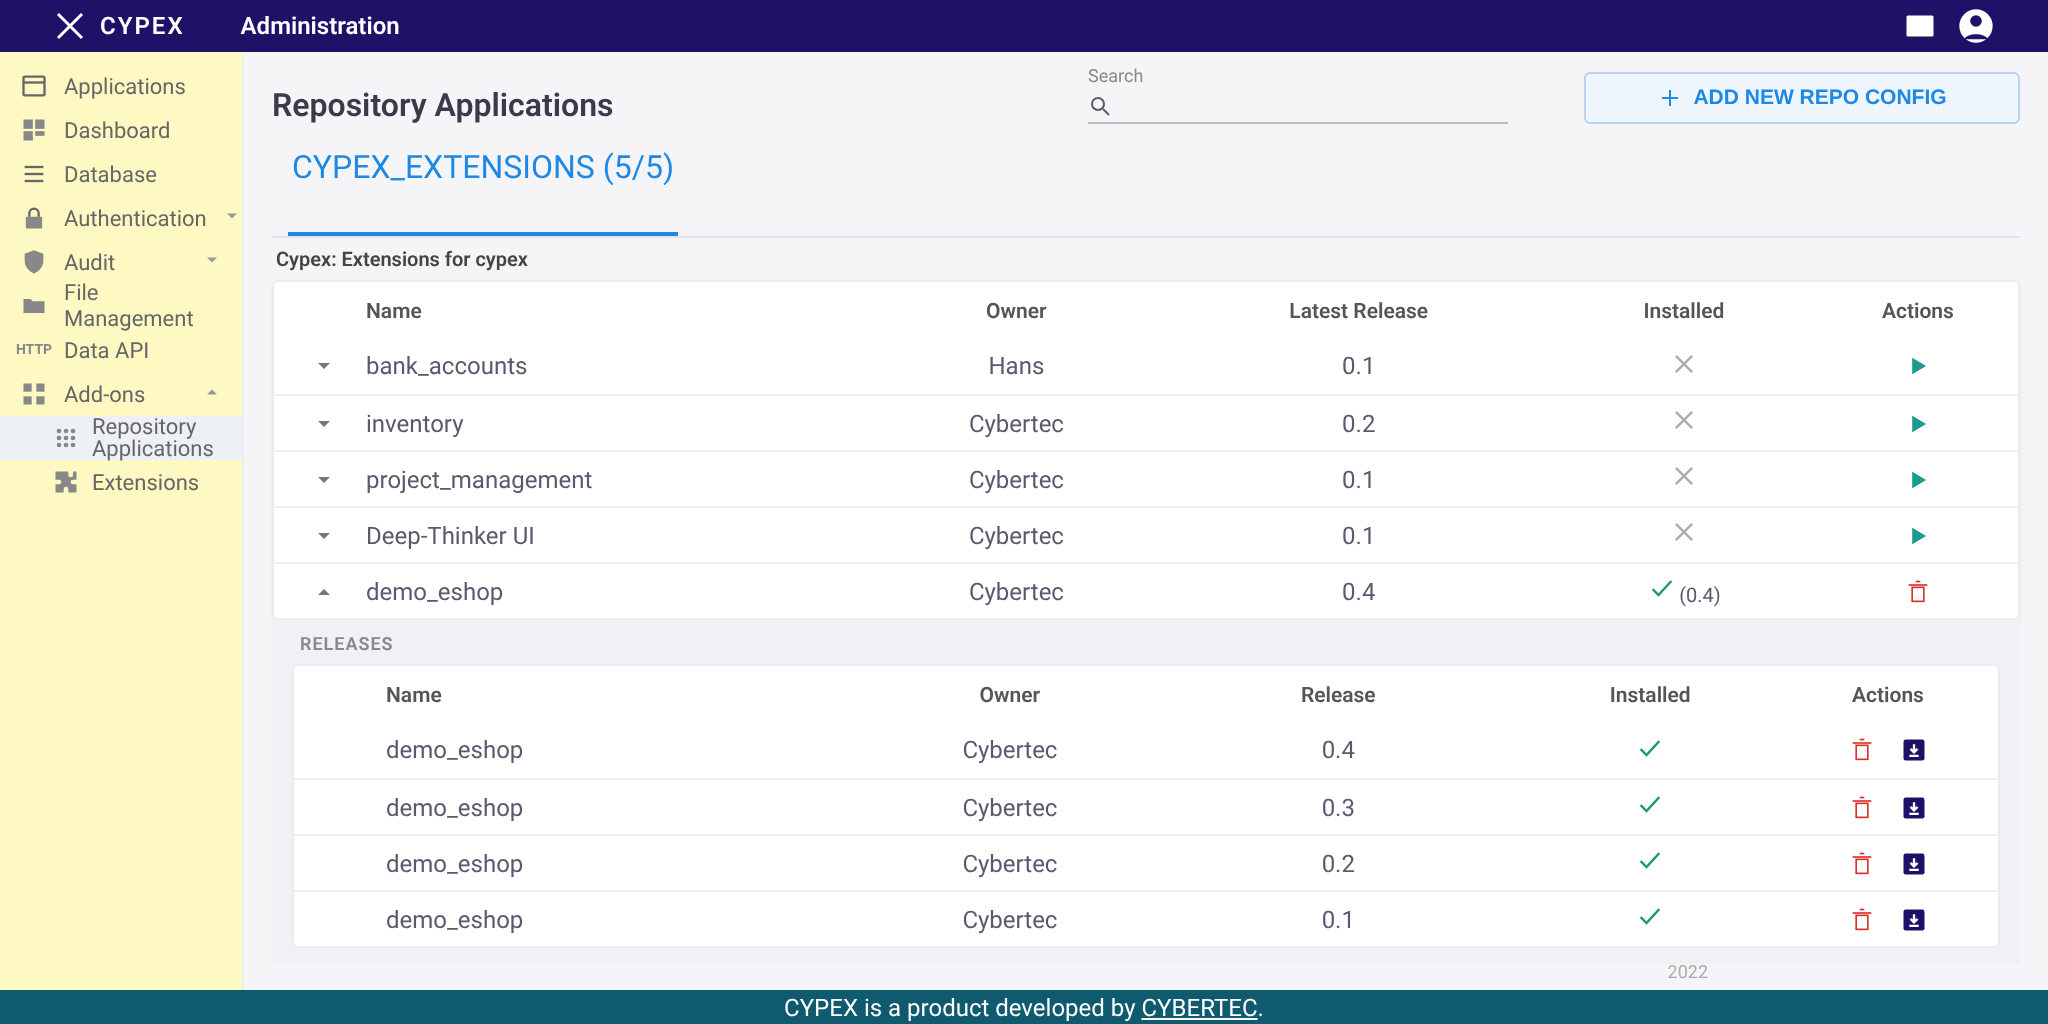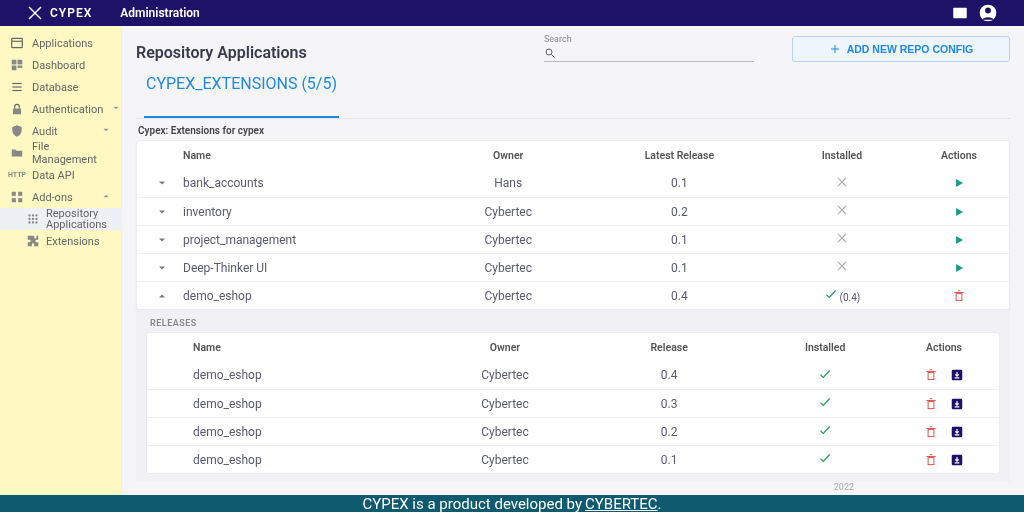--- a/index.html
+++ b/index.html
@@ -60,21 +60,21 @@
   .install-ico { width: 14px; height: 14px; fill: #1e1168; cursor: pointer; }
 
   .releases-wrap { background: #f0f0f5; padding: 4px 10px 8px 10px; }
   .releases-label { font-size: 9px; letter-spacing: 0.5px; color: #888; font-weight: 600; padding: 4px 4px; }
   .inner-table { background: #fff; border-radius: 3px; border: 1px solid #ececf0; }
   .inner-table .col-exp { width: 30px; }
   .inner-table .col-act  { width: 90px; gap: 12px; }
   .inst-note { color: #5a5a6e; font-size: 10px; margin-left: 2px; }
 
   
-  .footer { position: absolute; bottom: 0; left: 0; width: 1024px; height: 17px; background: #0f5a6e; color: #fff; display: flex; align-items: center; justify-content: center; font-size: 15px; }
+  .footer { position: absolute; bottom: 0; left: 0; width: 1024px; height: 17px; background: #0f5a6e; color: #fff; display: flex; align-items: center; justify-content: center; font-size: 12px; }
   .footer a { color: #fff; text-decoration: underline; margin-left: 3px; }
   .year { position: absolute; bottom: 20px; right: 170px; font-size: 9px; color: #aaa; }
 </style>
 </head>
 <body>
 
 <svg width="0" height="0" style="position:absolute">
   <symbol id="i-logo" viewBox="0 0 24 24">
       <path d="M4 4l8 8 8-8M4 20l8-8 8 8" stroke="#fff" stroke-width="2" fill="none"></path>
     </symbol>

